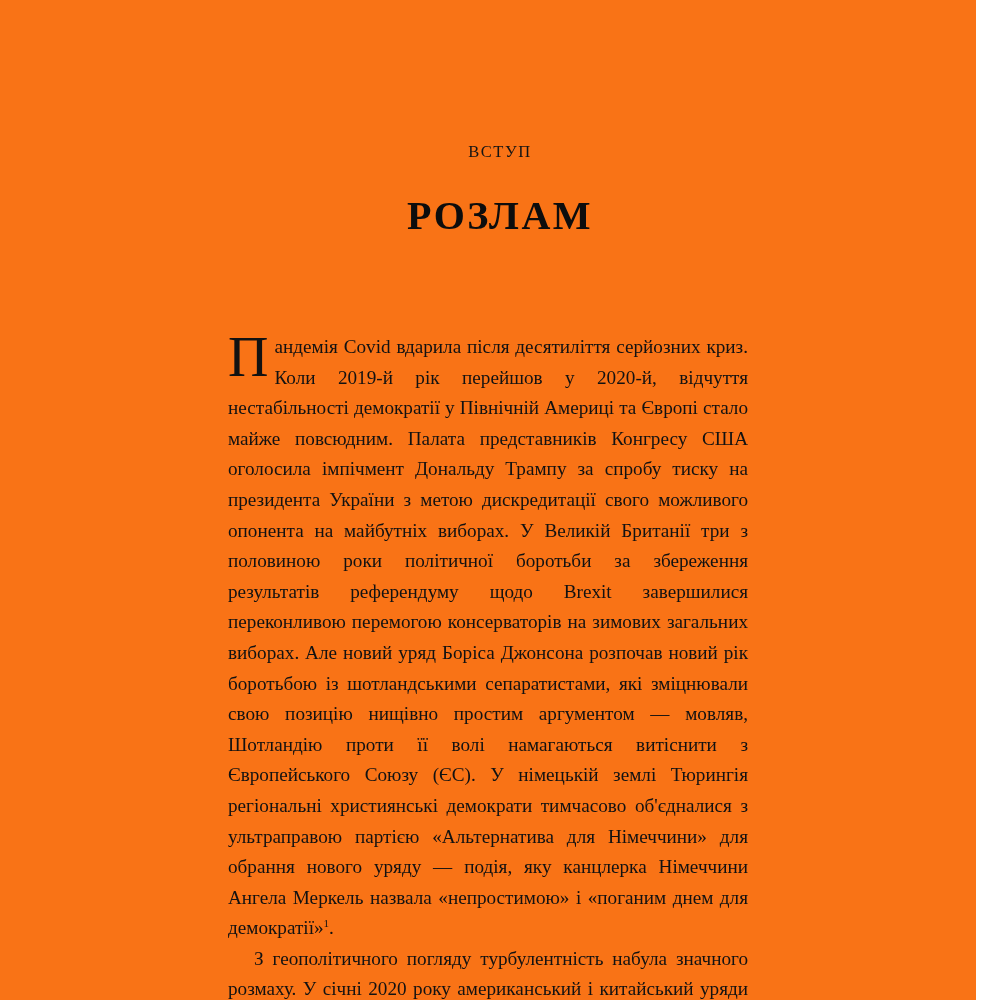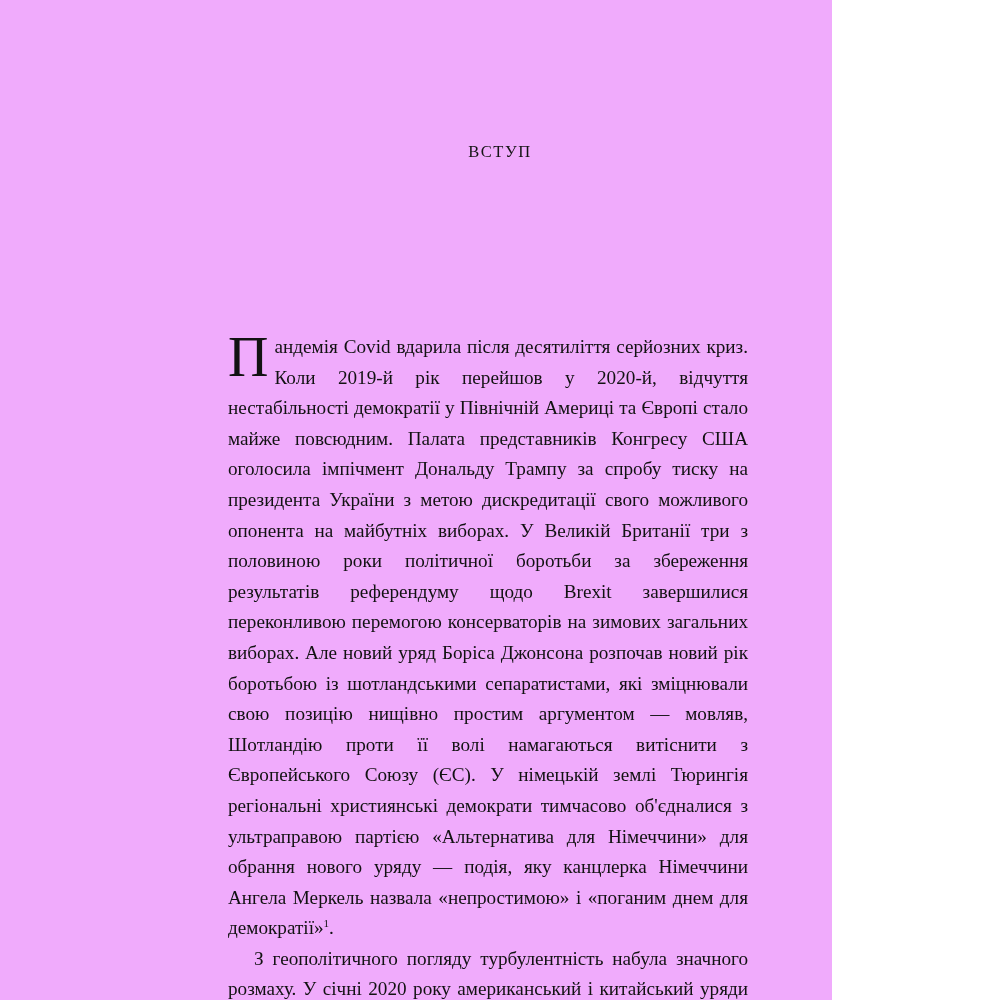--- a/index.html
+++ b/index.html
@@ -9,24 +9,24 @@
   }
   body {
     width: 1000px;
     height: 1000px;
     font-family: "Liberation Serif", "DejaVu Serif", serif;
     color: #111111;
     overflow: hidden;
   }
   .page {
     position: relative;
-    width: 832px;
+    width: 976px;
     height: 1000px;
     box-sizing: border-box;
-    background: #f0abfc;
+    background: #f97316;
     padding-left: 16px;
   }
   .chapter-label {
     position: absolute;
     top: 142px;
     left: 0;
     width: 1000px;
     text-align: center;
     font-size: 16.5px;
     letter-spacing: 1.6px;
@@ -80,20 +80,21 @@
     line-height: 0;
   }
 </style>
 </head>
 <body>
 
 <div class="page">
 
   <div class="chapter-label">ВСТУП</div>
 
+  <div class="chapter-title">РОЗЛАМ</div>
 
   <div class="body-block">
     <p class="para">
       <span class="dropcap">П</span><span class="flow"><span>андемія </span><span class="it">Covid</span><span> вдарила після десятиліття серйозних криз. Коли 2019-й рік перейшов у 2020-й, відчуття нестабільності демократії у Північній Америці та Європі стало майже повсюдним. Палата представників Конгресу США оголосила імпічмент Дональду Трампу за спробу тиску на президента України з метою дискредитації свого можливого опонента на майбутніх виборах. У Великій Британії три з половиною роки політичної боротьби за збереження результатів референдуму щодо </span><span class="it">Brexit</span><span> завершилися переконливою перемогою консерваторів на зимових загальних виборах. Але новий уряд Боріса Джонсона розпочав новий рік боротьбою із шотландськими сепаратистами, які зміцнювали свою позицію нищівно простим аргументом — мовляв, Шотландію проти її волі намагаються витіснити з Європейського Союзу (ЄС). У німецькій землі Тюрингія регіональні християнські демократи тимчасово об'єдналися з ультраправою партією «Альтернатива для Німеччини» для обрання нового уряду — подія, яку канцлерка Німеччини Ангела Меркель назвала «непростимою» і «поганим днем для демократії»</span><sup class="fn">1</sup><span>.</span></span>
     </p>
     <p class="para">
       <span class="flow"><span>З геополітичного погляду турбулентність набула значного розмаху. У січні 2020 року американський і китайський уряди наближалися до завершення майже дворічної торговельної</span></span>
     </p>
   </div>
 

